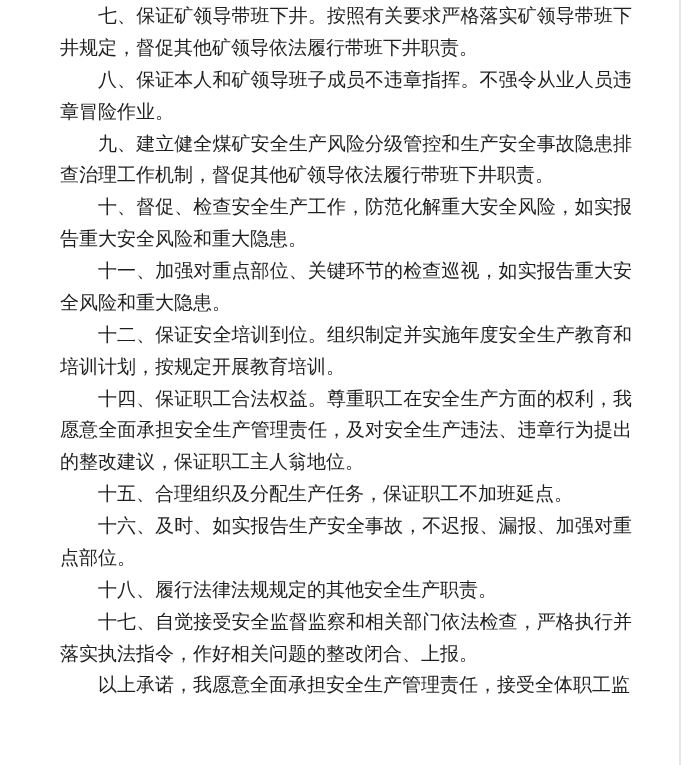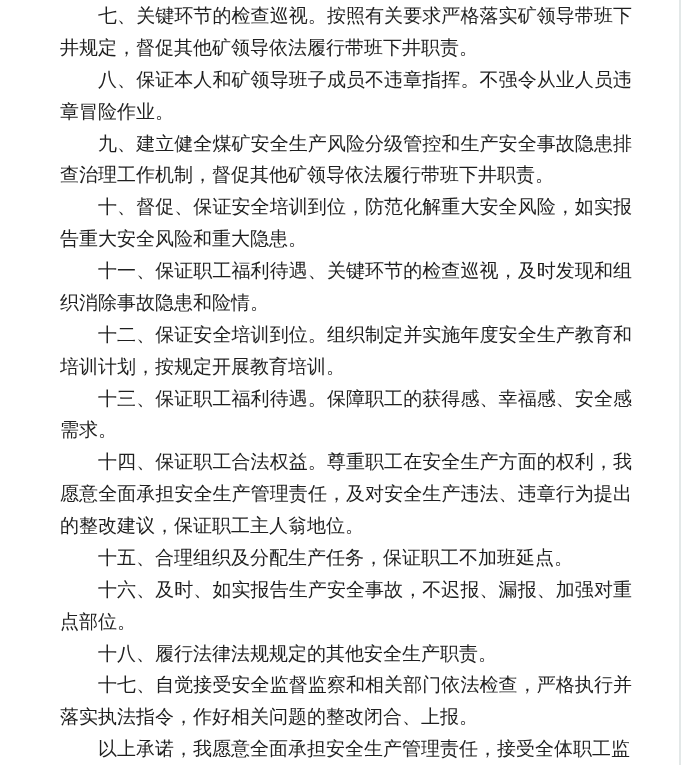--- a/index.html
+++ b/index.html
@@ -41,27 +41,26 @@
     width: 2px;
     height: 765px;
     background: #e3e8e8;
   }
 </style>
 </head>
 <body>
 
 <div class="page">
   <div class="doc-body">
-    <p>七、关键环节的检查巡视。按照有关要求严格落实矿领导带班下井规定，督促其他矿领导依法履行带班下井职责。</p>
+    <p>七、保证矿领导带班下井。按照有关要求严格落实矿领导带班下井规定，督促其他矿领导依法履行带班下井职责。</p>
     <p>八、保证本人和矿领导班子成员不违章指挥。不强令从业人员违章冒险作业。</p>
     <p>九、建立健全煤矿安全生产风险分级管控和生产安全事故隐患排查治理工作机制，督促其他矿领导依法履行带班下井职责。</p>
-    <p>十、督促、保证安全培训到位，防范化解重大安全风险，如实报告重大安全风险和重大隐患。</p>
-    <p>十一、保证职工福利待遇、关键环节的检查巡视，及时发现和组织消除事故隐患和险情。</p>
+    <p>十、督促、检查安全生产工作，防范化解重大安全风险，如实报告重大安全风险和重大隐患。</p>
+    <p>十一、加强对重点部位、关键环节的检查巡视，如实报告重大安全风险和重大隐患。</p>
     <p>十二、保证安全培训到位。组织制定并实施年度安全生产教育和培训计划，按规定开展教育培训。</p>
-    <p>十三、保证职工福利待遇。保障职工的获得感、幸福感、安全感需求。</p>
     <p>十四、保证职工合法权益。尊重职工在安全生产方面的权利，我愿意全面承担安全生产管理责任，及对安全生产违法、违章行为提出的整改建议，保证职工主人翁地位。</p>
     <p>十五、合理组织及分配生产任务，保证职工不加班延点。</p>
     <p>十六、及时、如实报告生产安全事故，不迟报、漏报、加强对重点部位。</p>
     <p>十八、履行法律法规规定的其他安全生产职责。</p>
     <p>十七、自觉接受安全监督监察和相关部门依法检查，严格执行并落实执法指令，作好相关问题的整改闭合、上报。</p>
     <p>以上承诺，我愿意全面承担安全生产管理责任，接受全体职工监</p>
   </div>
   <div class="page-edge"></div>
 </div>
 

